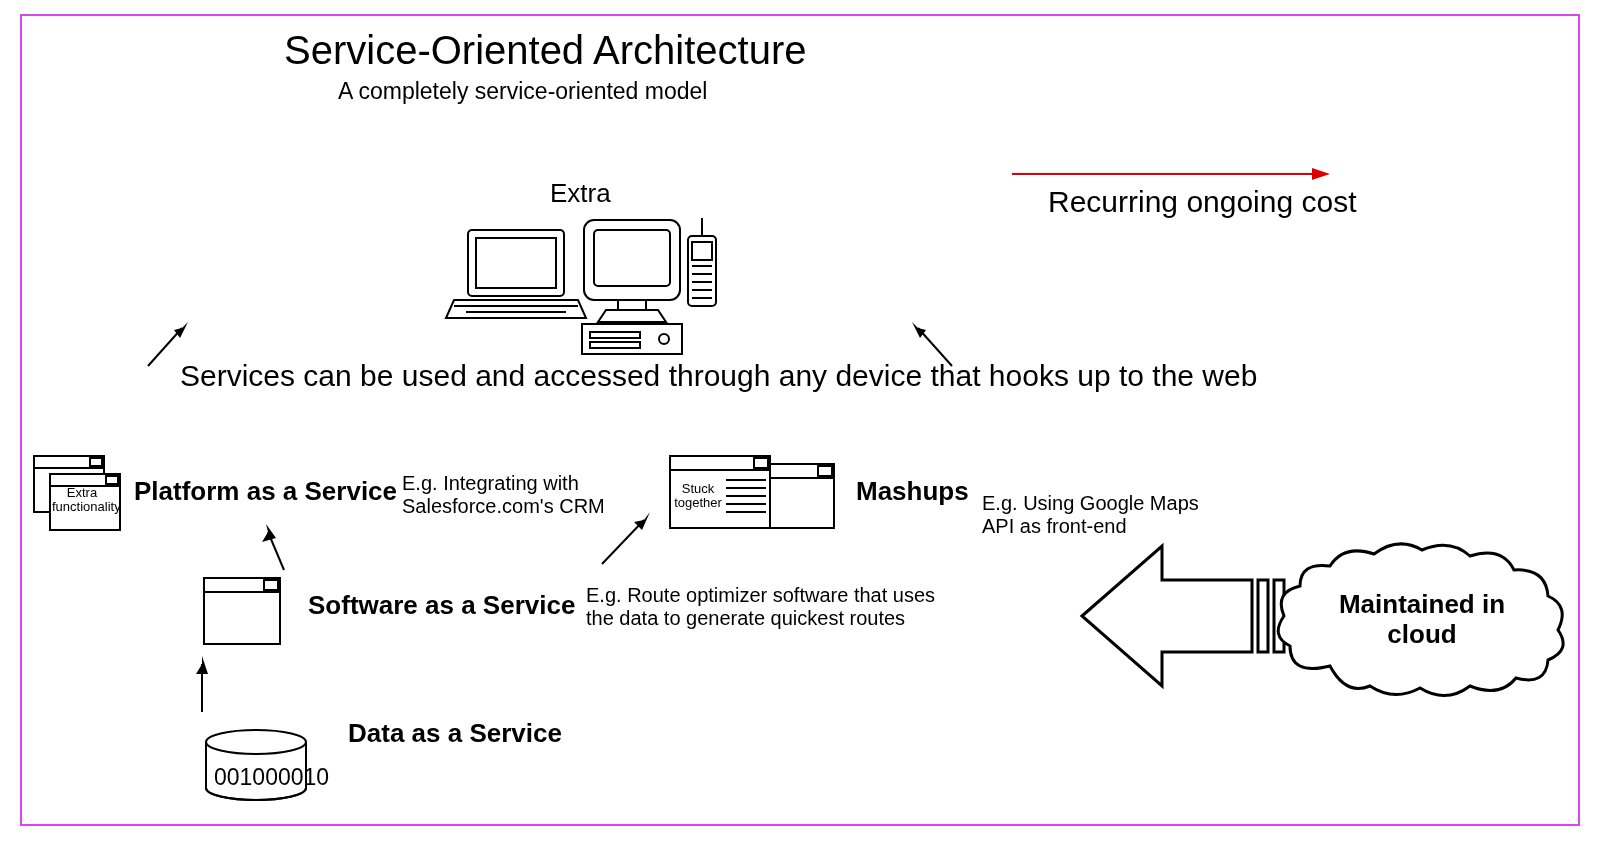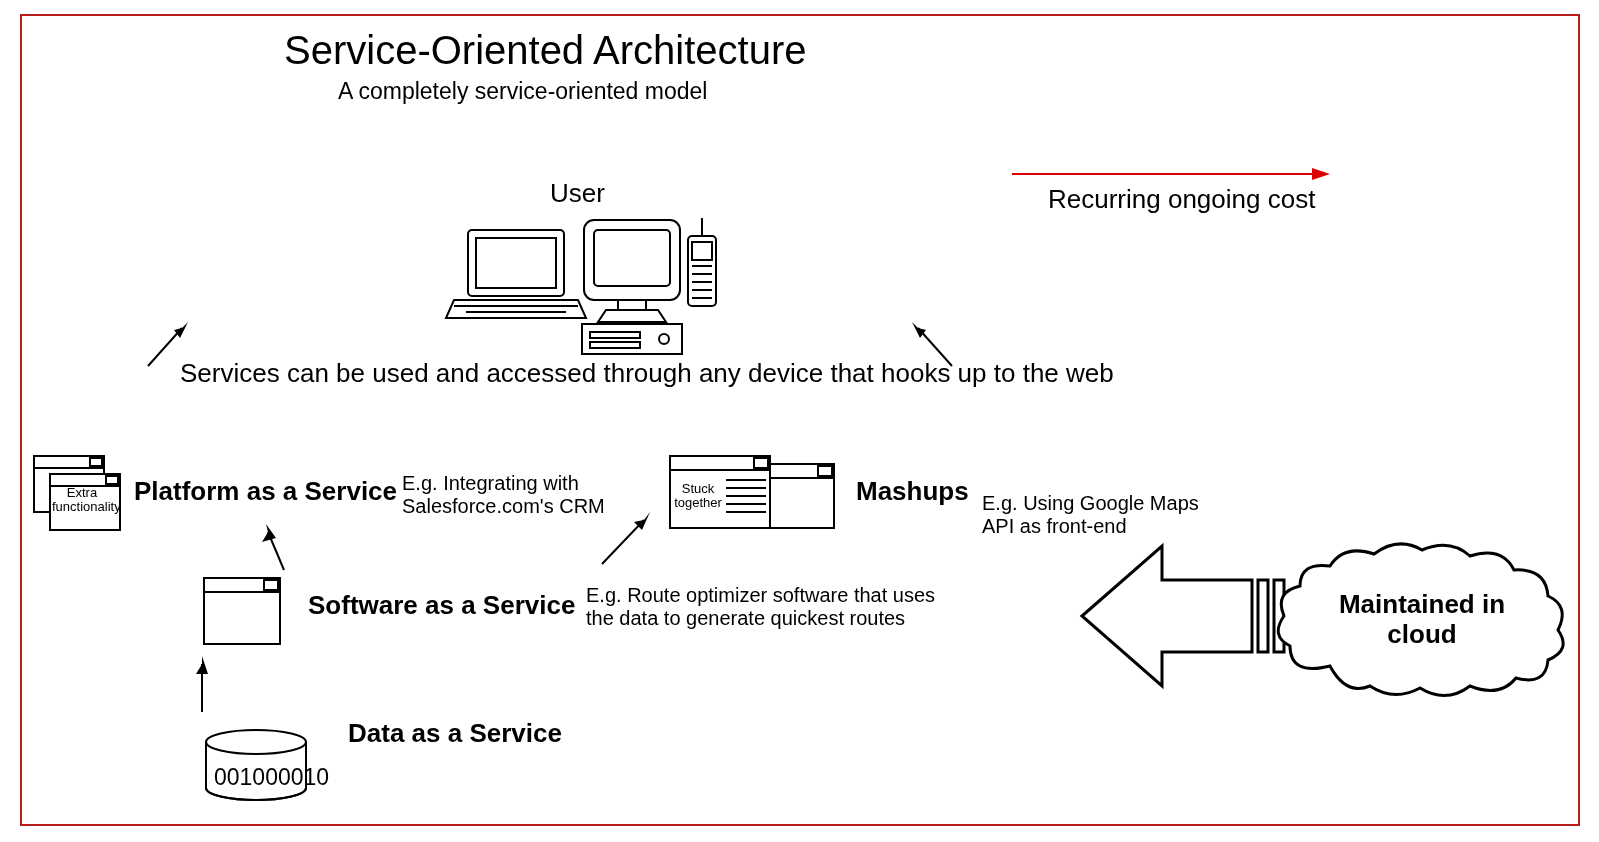--- a/index.html
+++ b/index.html
@@ -14,40 +14,40 @@
     width: 1599px;
     height: 842px;
     box-sizing: border-box;
   }
   .frame {
     position: absolute;
     left: 20px;
     top: 14px;
     width: 1556px;
     height: 808px;
-    border: 2px solid #b91c1c;
+    border: 2px solid #d946ef;
   }
   .abs { position: absolute; }
   .title {
     font-size: 40px;
     font-weight: 400;
   }
   .subtitle {
     font-size: 23px;
   }
   .section-label {
     font-size: 26px;
     font-weight: 400;
   }
   .bold-label {
     font-size: 26px;
     font-weight: 600;
   }
   .caption {
-    font-size: 26px;
+    font-size: 30px;
     line-height: 1.2;
   }
   .small-caption {
     font-size: 20px;
     line-height: 1.15;
   }
   .tiny {
     font-size: 13px;
     line-height: 1.05;
     text-align: center;
@@ -62,21 +62,21 @@
 
     <div class="abs title" style="left:262px; top:12px;">Service-Oriented Architecture</div>
     <div class="abs subtitle" style="left:316px; top:62px;">A completely service-oriented model</div>
 
     <svg class="abs" style="left:990px; top:148px;" width="320" height="30">
       <line x1="0" y1="10" x2="300" y2="10" stroke="#d00" stroke-width="2"></line>
       <polygon points="300,4 318,10 300,16" fill="#d00"></polygon>
     </svg>
     <div class="abs caption" style="left:1026px; top:168px;">Recurring ongoing cost</div>
 
-    <div class="abs section-label" style="left:528px; top:162px;">User</div>
+    <div class="abs section-label" style="left:528px; top:162px;">Extra</div>
 
     <svg class="abs" style="left:414px; top:190px;" width="300" height="150">
 
       <g stroke="#000" stroke-width="2" fill="#fff">
         <rect x="32" y="24" width="96" height="66" rx="4"></rect>
         <rect x="40" y="32" width="80" height="50"></rect>
         <path d="M18 94 L142 94 L150 112 L10 112 Z" fill="#fff"></path>
         <line x1="18" y1="100" x2="142" y2="100"></line>
         <line x1="30" y1="106" x2="130" y2="106"></line>
       </g>

